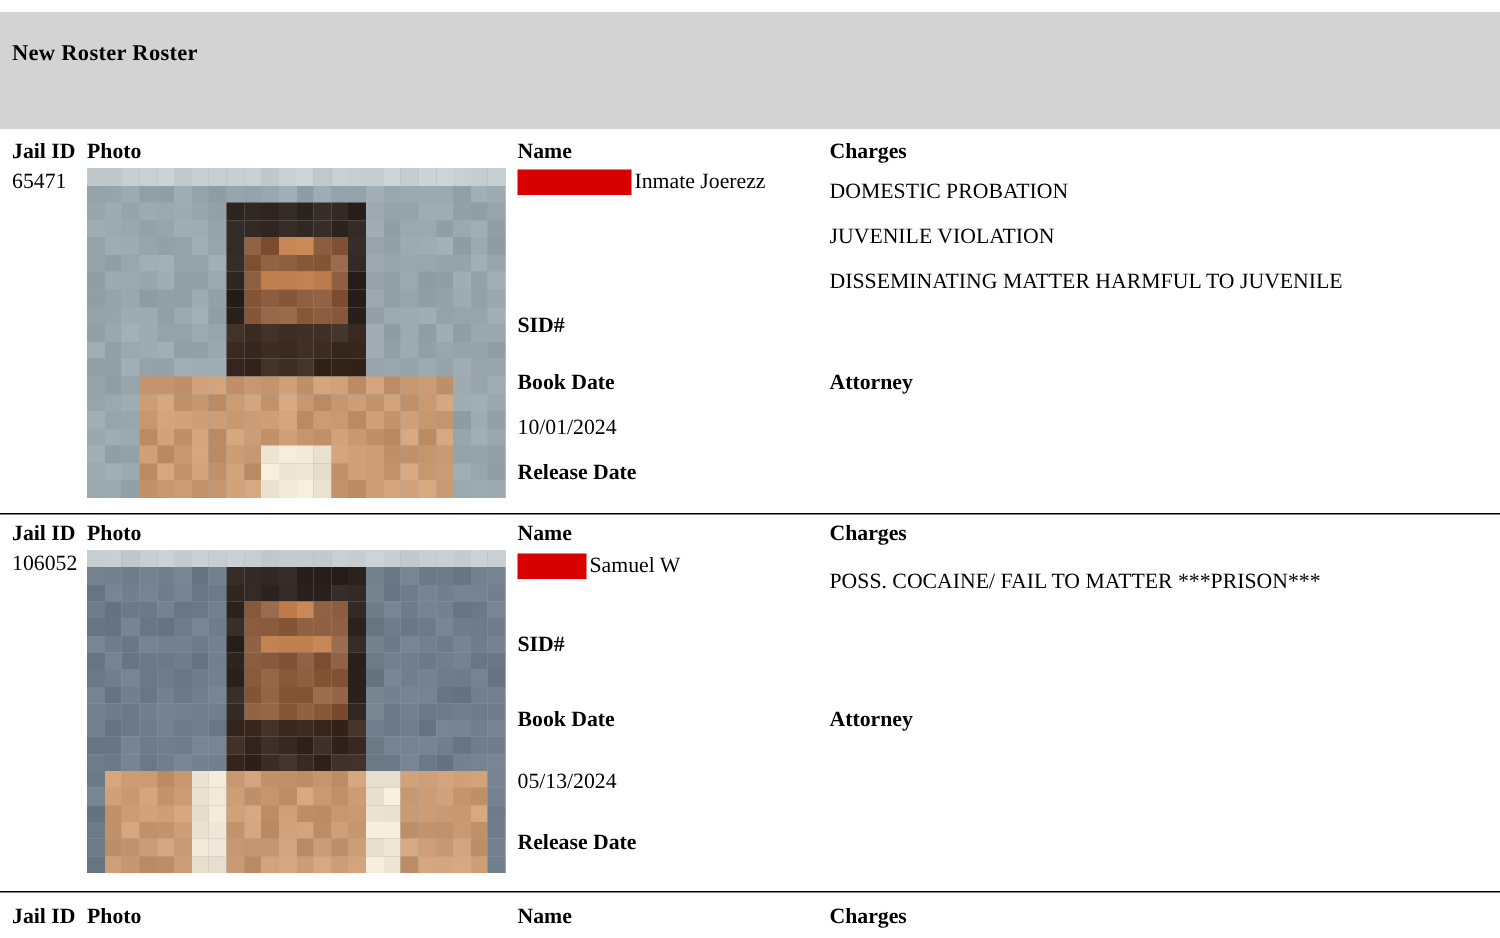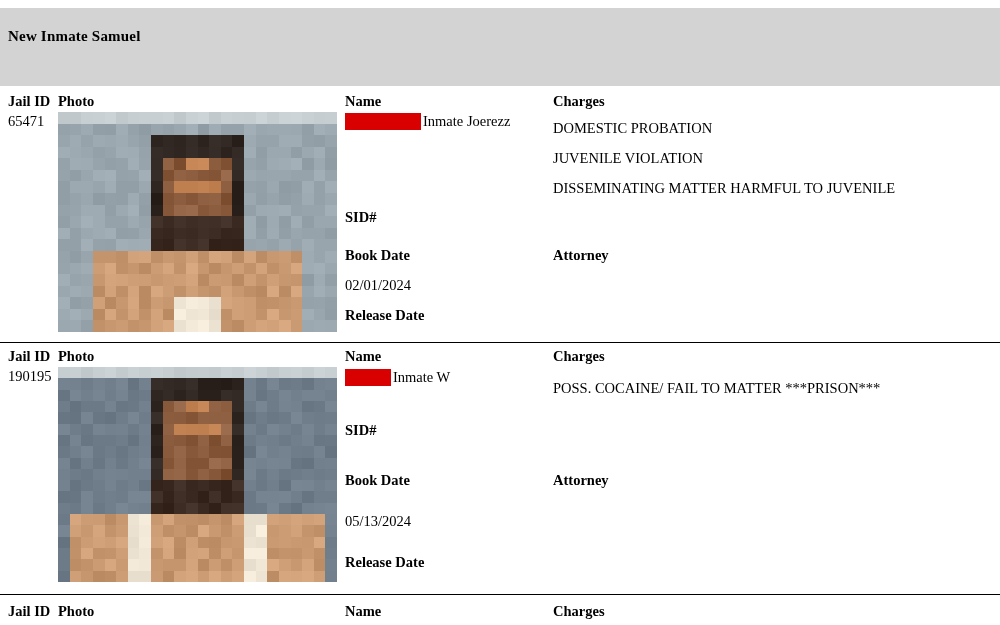--- a/index.html
+++ b/index.html
@@ -141,21 +141,21 @@
     font-weight: bold;
     white-space: nowrap;
   }
 </style>
 </head>
 <body>
 
 <div class="page">
 
   <div class="title-band"></div>
-  <div class="page-title">New Inmate Samuel</div>
+  <div class="page-title">New Roster Roster</div>
 
   <div class="record">
 
     <div class="col-head h-jailid" style="top:93px">Jail ID</div>
     <div class="col-head h-photo" style="top:93px">Photo</div>
     <div class="col-head h-name" style="top:93px">Name</div>
     <div class="col-head h-charge" style="top:93px">Charges</div>
 
     <div class="jail-id" style="top:113px">65471</div>
 
@@ -625,35 +625,35 @@
 
     <div class="charge-line" style="top:120px">DOMESTIC PROBATION</div>
     <div class="charge-line" style="top:150px">JUVENILE VIOLATION</div>
     <div class="charge-line" style="top:180px">DISSEMINATING MATTER HARMFUL TO JUVENILE</div>
 
     <div class="field-label" style="top:209px">SID#</div>
 
     <div class="field-label" style="top:247px">Book Date</div>
     <div class="attorney-label" style="top:247px">Attorney</div>
 
-    <div class="field-value" style="top:277px">02/01/2024</div>
+    <div class="field-value" style="top:277px">10/01/2024</div>
 
     <div class="field-label" style="top:307px">Release Date</div>
 
     <div class="rule" style="top:342px"></div>
   </div>
 
   <div class="record">
 
     <div class="col-head h-jailid" style="top:348px">Jail ID</div>
     <div class="col-head h-photo" style="top:348px">Photo</div>
     <div class="col-head h-name" style="top:348px">Name</div>
     <div class="col-head h-charge" style="top:348px">Charges</div>
 
-    <div class="jail-id" style="top:368px">190195</div>
+    <div class="jail-id" style="top:368px">106052</div>
 
     <div class="photo" id="photo-1" style="top: 367px; height: 215px; grid-template-columns: repeat(24, 1fr); grid-template-rows: repeat(19, 1fr);">
         <i style="background:rgb(198,206,209)"></i>
         <i style="background:rgb(200,208,211)"></i>
         <i style="background:rgb(192,200,203)"></i>
         <i style="background:rgb(199,207,210)"></i>
         <i style="background:rgb(203,211,214)"></i>
         <i style="background:rgb(195,203,206)"></i>
         <i style="background:rgb(201,209,212)"></i>
         <i style="background:rgb(198,206,209)"></i>
@@ -1102,21 +1102,21 @@
         <i style="background:rgb(188,141,101)"></i>
         <i style="background:rgb(214,167,127)"></i>
         <i style="background:rgb(213,166,126)"></i>
         <i style="background:rgb(216,169,129)"></i>
         <i style="background:rgb(206,159,119)"></i>
         <i style="background:rgb(114,128,142)"></i>
       </div>
 
     <div class="name-cell" style="top:369px">
       <span class="redaction" id="redact-1" style="width: 46px; background: rgb(216, 0, 0);"></span>
-      <span class="name-text">Inmate W</span>
+      <span class="name-text">Samuel W</span>
     </div>
 
     <div class="charge-line" style="top:380px">POSS. COCAINE/ FAIL TO MATTER ***PRISON***</div>
 
     <div class="field-label" style="top:422px">SID#</div>
 
     <div class="field-label" style="top:472px">Book Date</div>
     <div class="attorney-label" style="top:472px">Attorney</div>
 
     <div class="field-value" style="top:513px">05/13/2024</div>

